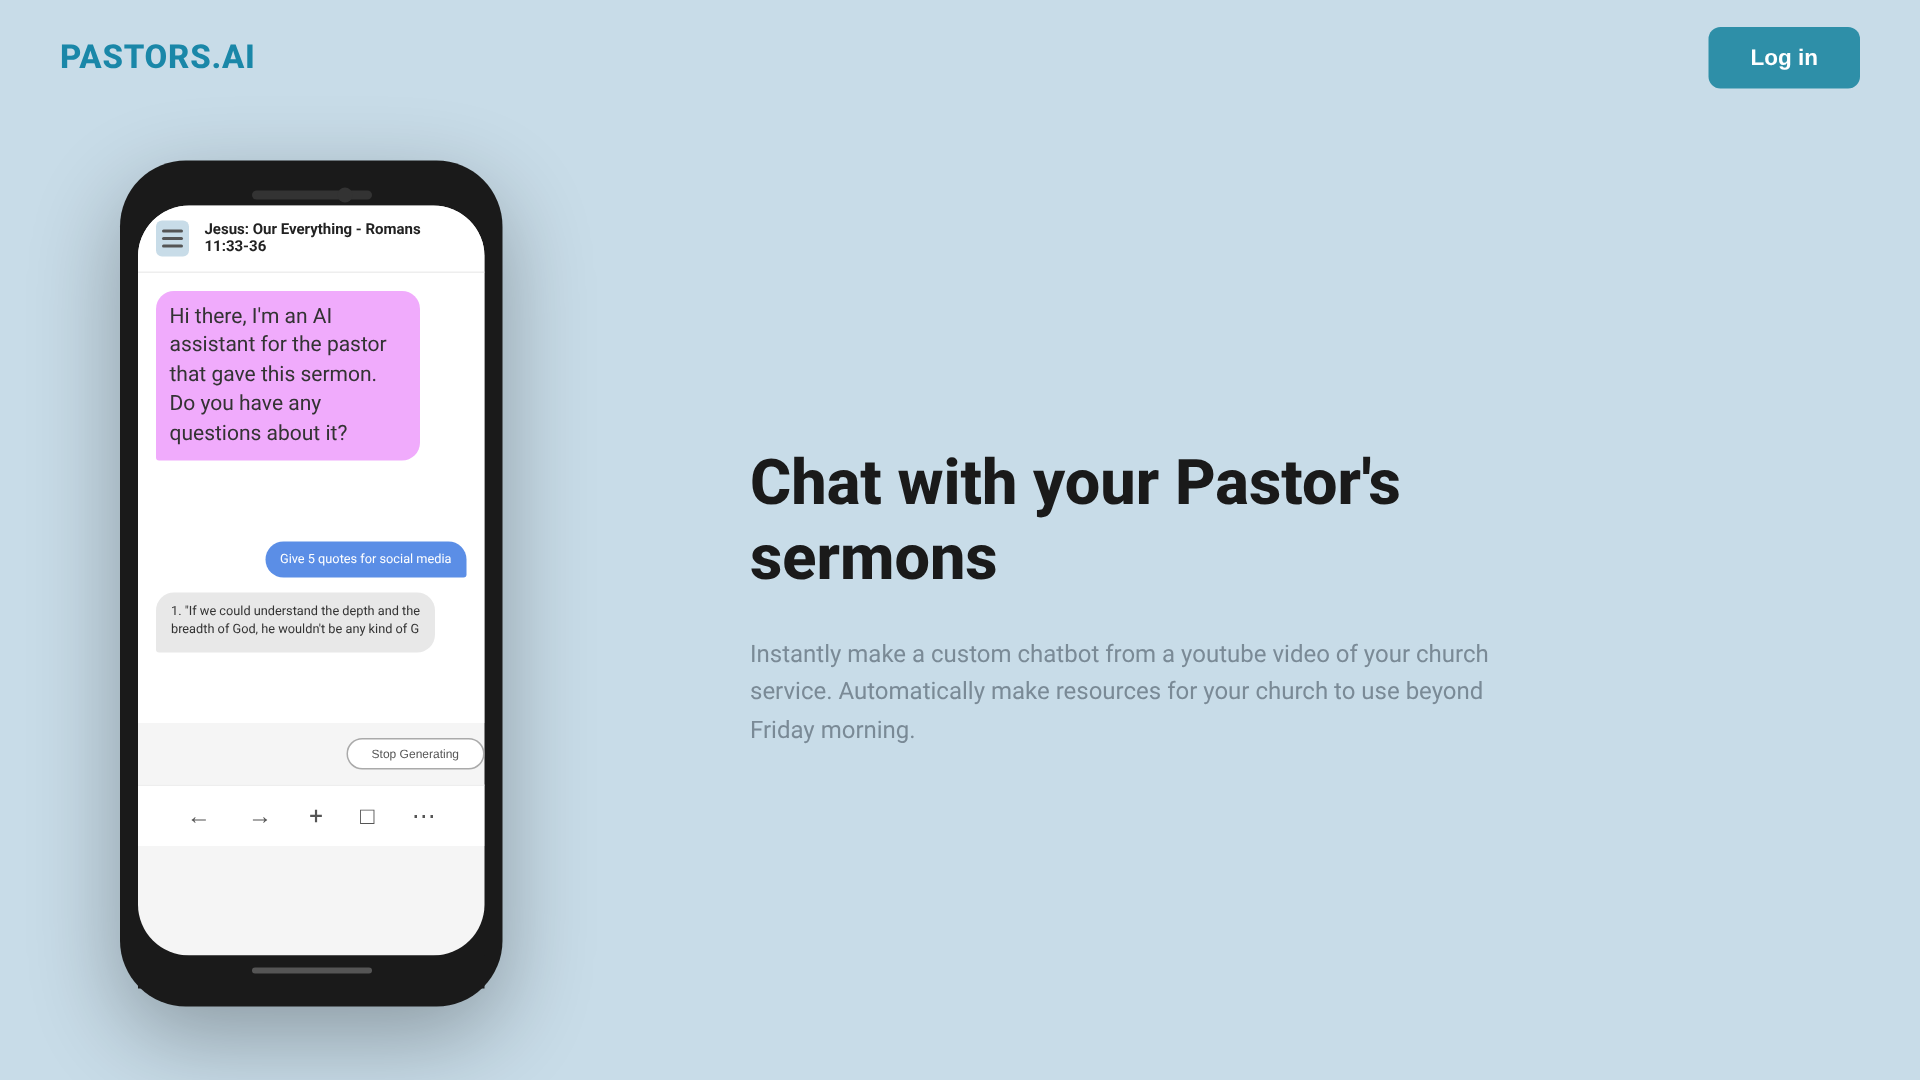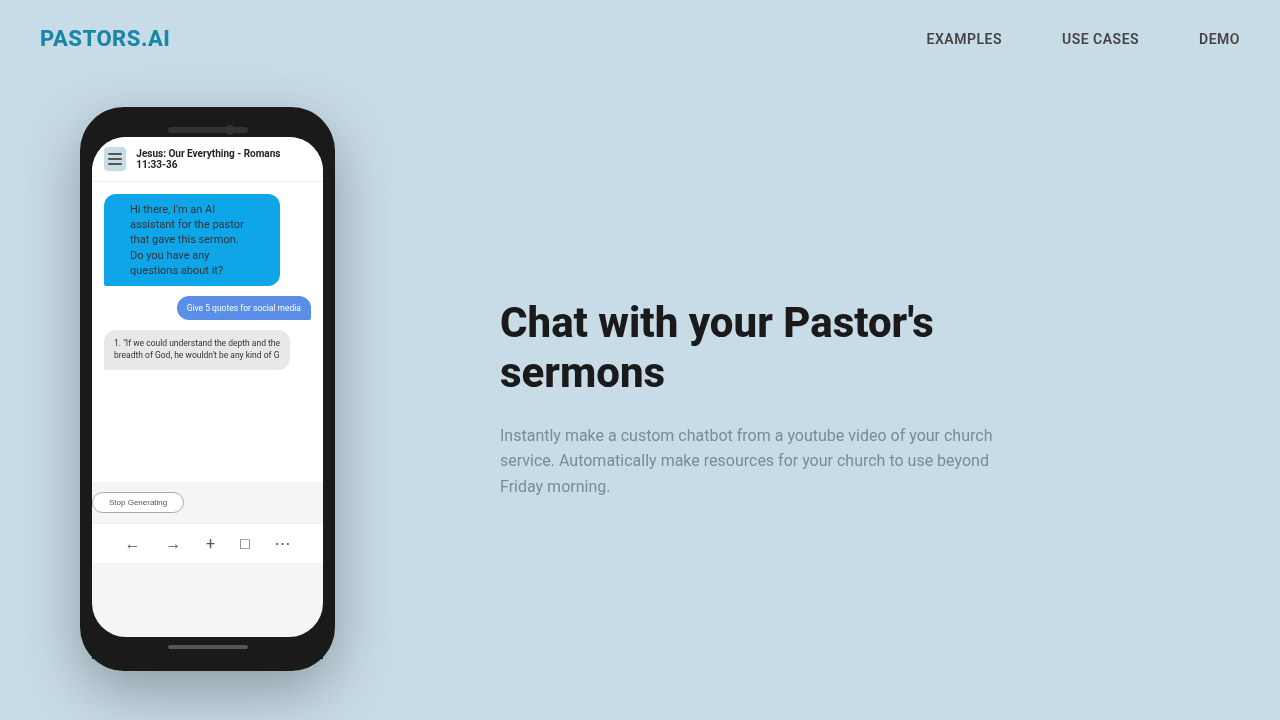--- a/index.html
+++ b/index.html
@@ -155,53 +155,54 @@
     .chat-area {
       padding: 12px;
       background-color: white;
       min-height: 300px;
       display: flex;
       flex-direction: column;
       gap: 10px;
     }
 
     .chat-bubble-ai {
-      background-color: #0ea5e9;
+      background-color: #f0abfc;
       border-radius: 12px 12px 12px 2px;
-      padding: 8px 26px;
-      font-size: 11px;
+      padding: 8px 9px;
+      font-size: 14px;
       color: #333;
       max-width: 85%;
       line-height: 1.4;
     }
 
     .chat-bubble-user {
       background-color: #5b8ee6;
       border-radius: 12px 12px 2px 12px;
       padding: 7px 10px;
       font-size: 8.5px;
       color: white;
       max-width: 75%;
       align-self: flex-end;
+      margin-top: 44px;
     }
 
     .chat-response {
       background-color: #e8e8e8;
       border-radius: 12px 12px 12px 2px;
       padding: 8px 10px;
       font-size: 8.5px;
       color: #333;
       max-width: 90%;
       line-height: 1.4;
     }
 
     .stop-generating {
       margin: 10px auto;
       display: flex;
-      justify-content: flex-start;
+      justify-content: flex-end;
     }
 
     .stop-btn {
       border: 1px solid #aaa;
       background: white;
       border-radius: 16px;
       padding: 5px 16px;
       font-size: 8px;
       color: #555;
       cursor: pointer;
@@ -269,26 +270,22 @@
       cursor: pointer;
       width: fit-content;
     }
   </style>
 </head>
 <body>
 
 <header>
   <a class="logo">PASTORS.AI</a>
 
-  <nav>
-    <a>EXAMPLES</a>
-    <a>USE CASES</a>
-    <a>DEMO</a>
-  </nav>
-
+
+  <button class="login-btn">Log in</button>
 </header>
 
 <main class="main-content">
 
   <div class="phone-container">
     <div class="phone-frame">
       <div class="phone-notch-bar">
         <div class="phone-notch"></div>
         <div class="phone-dot"></div>
       </div>

